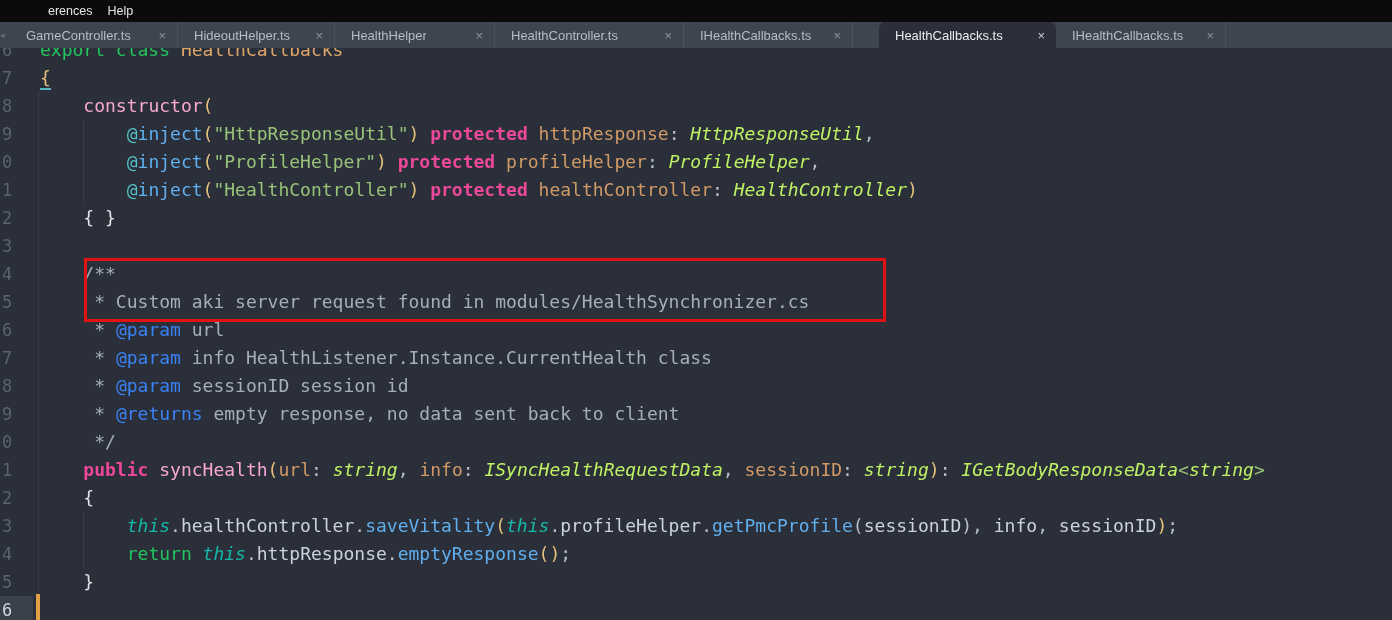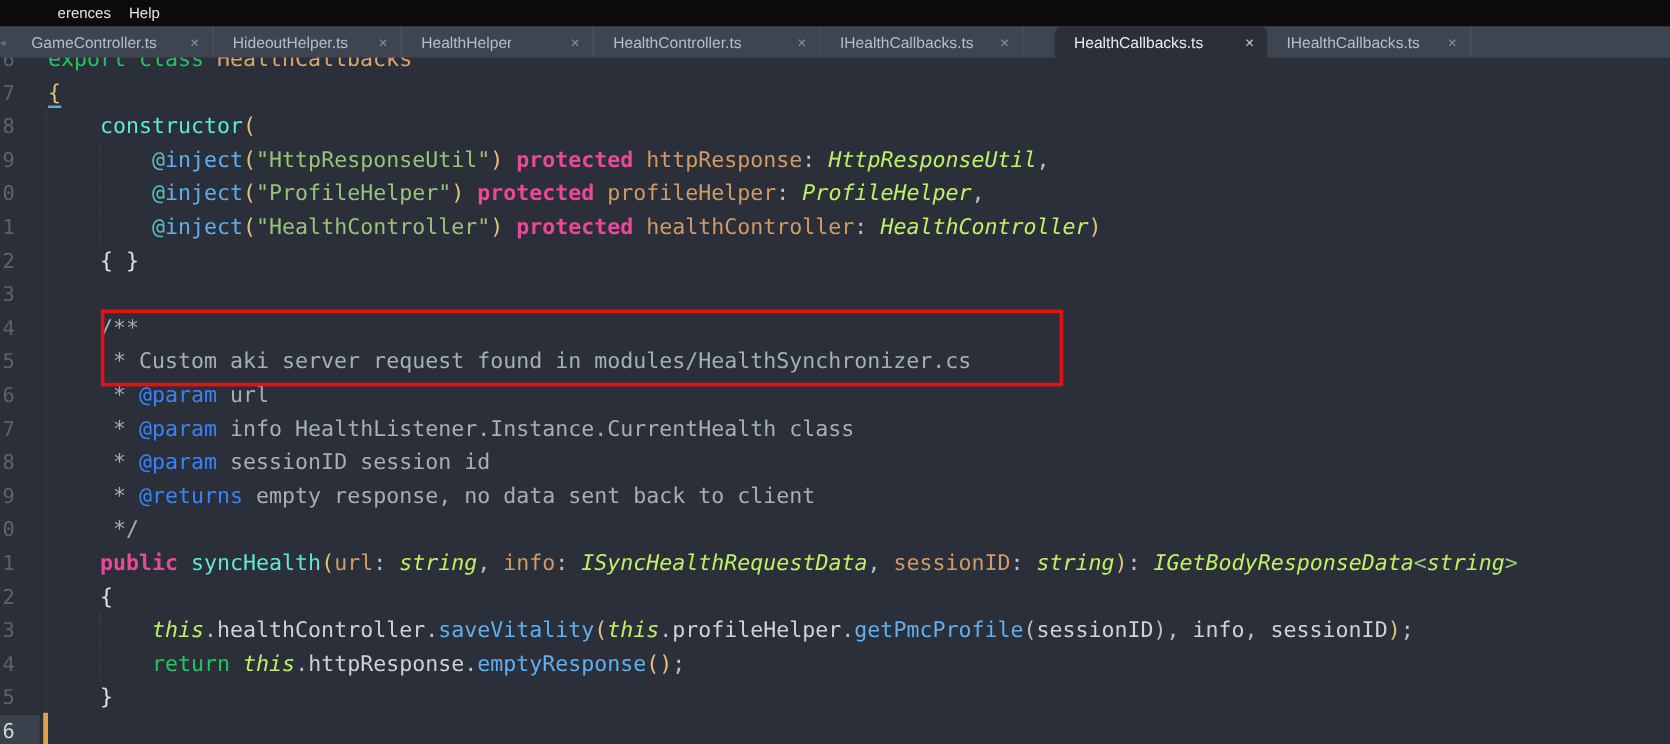--- a/index.html
+++ b/index.html
@@ -57,27 +57,27 @@
   .code{ position:absolute; left:40px; top:0; white-space:pre; color:#b8bfc9; }
   
   .guide{ position:absolute; width:0; border-left:1px dotted #424854; }
   
   .caret{ position:absolute; left:36px; top:546px; width:4px; height:26px; }
   
   .annotation{ position:absolute; left:84px; top:258px; width:802px; height:64px; border:3px solid #e31212; }
   
   .s-kw   { color:#22c55e; }
   .s-cls  { color:#dda46a; }
-  .s-fn   { color:#5eead4; }
+  .s-fn   { color:#f9a8d4; }
   .s-at   { color:#57bec7; }
   .s-call { color:#61afef; }
   .s-paren{ color:#e5c07b; }
   .s-str  { color:#98c379; }
   .s-red  { color:#ec4899;font-weight:bold; }
-  .s-this { color:#bef264; font-style:italic; }
+  .s-this { color:#14b8a6; font-style:italic; }
   .s-param{ color:#d19a66; }
   .s-type { color:#bef264; font-style:italic; }
   .s-pl   { color:#b8bfc9; }
   .s-id   { color:#ccd2da; }
   .s-cmt  { color:#a6aeba; }
   .s-tag  { color:#3b82f6; }
   .s-gen  { color:#98c379; }
   .s-brace{ color:#dfe3e8; }
   .s-braceu{ color:#e5c07b; border-bottom:2px solid #56b6c2; }
 </style>

